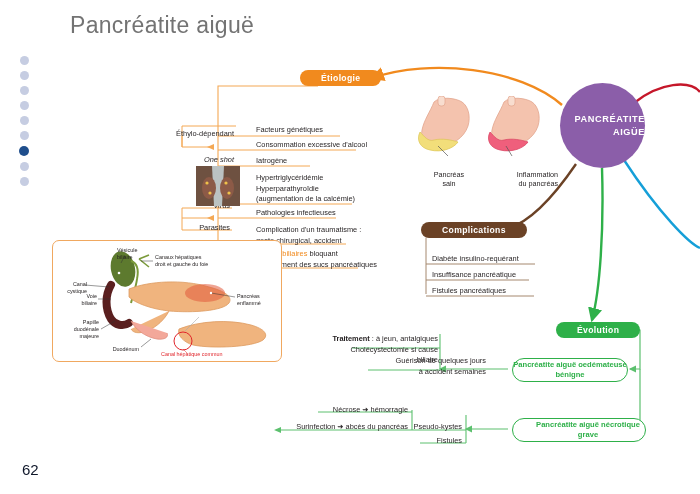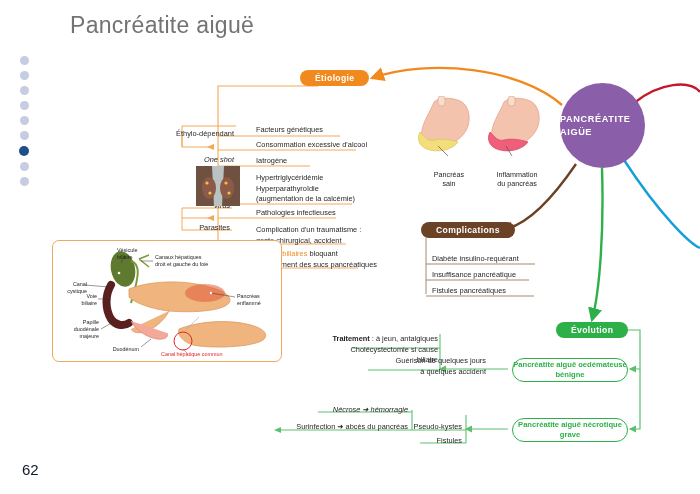--- a/index.html
+++ b/index.html
@@ -33,52 +33,52 @@
   
   #page-number{position:absolute;left:22px;bottom:16px;font-size:15px;color:#0f172a;}
 
   
   #connectors{position:absolute;left:0;top:0;width:700px;height:494px;}
 
   
   #central-node{
     position:absolute;left:560px;top:83px;width:85px;height:85px;
     border-radius:50%;background:#8b5ea9;
-    display:flex;align-items:center;justify-content:center;text-align:left;
+    display:flex;align-items:center;justify-content:center;text-align:right;
     color:#fff;font-size:9.2px;font-weight:bold;letter-spacing:.6px;line-height:1.35;
     z-index:4;
   }
 
   
   .pill{
     position:absolute;border-radius:11px;color:#fff;
     font-size:8.6px;font-weight:bold;letter-spacing:.35px;
     display:flex;align-items:center;justify-content:center;
-    height:16px;z-index:5;white-space:nowrap;padding:0 15px;
+    height:16px;z-index:5;white-space:nowrap;padding:0 21px;
   }
   #pill-etiologie{left:300px;top:70px;background:#f18a1e;}
   #pill-complications{left:421px;top:222px;background:#6b4226;}
   #pill-evolution{left:556px;top:322px;background:#2eb049;}
 
   
   .txt{position:absolute;font-size:7.4px;line-height:1.45;color:#231f20;z-index:3;}
   .txt.right{text-align:right;}
   .txt.ital{font-style:italic;margin-top:36px;}
   .accent-orange{color:#f18a1e;}
   .b{font-weight:bold;}
 
   
   .ev-box{
     position:absolute;border:1.4px solid #2eb049;border-radius:12px;
     color:#2eb049;font-weight:bold;font-size:7.6px;line-height:1.3;
     display:flex;align-items:center;justify-content:center;text-align:center;
     z-index:5;background:#fff;
   }
   #ev-box-benign{left:512px;top:358px;width:114px;height:22px;}
-  #ev-box-severe{left:512px;top:418px;width:114px;height:22px;}
+  #ev-box-severe{left:512px;top:418px;width:114px;height:22px;padding-left:18px;}
 
   
   #anatomy-card{
     position:absolute;left:52px;top:240px;width:228px;height:120px;
     border:1px solid #f0a860;border-radius:7px;background:#fff;z-index:6;
   }
   #anatomy-card .alabel{position:absolute;font-size:5.4px;line-height:1.25;color:#231f20;}
   #anatomy-card .alabel.r{text-align:right;}
   #anatomy-card .ared{color:#e0252b;font-size:5.4px;}
 
@@ -199,21 +199,21 @@
     <path d="M88,6 C84,16 78,24 76,34 C74,44 80,50 92,50 C106,50 118,42 122,30 C125,20 122,10 116,6 C110,2 94,0 88,6 Z" fill="#f4c3ae" stroke="#e2a58d" stroke-width="0.8"></path>
     <rect x="92" y="0" width="7" height="10" rx="3" fill="#f8ddcf" stroke="#e2a58d" stroke-width="0.7"></rect>
     <path d="M74,36 C70,44 74,52 84,54 C96,57 108,52 112,46 C106,44 96,42 88,44 C82,46 78,40 74,36 Z" fill="#ef5f7c" stroke="#d93f5e" stroke-width="0.7"></path>
     <line x1="32" y1="60" x2="22" y2="50" stroke="#555" stroke-width="0.7"></line>
     <line x1="96" y1="60" x2="90" y2="50" stroke="#555" stroke-width="0.7"></line>
   </svg>
   <div class="organ-cap" style="left:416px;top:170px;width:66px;">
     <span>Pancréas</span><br>
     <span>sain</span>
   </div>
-  <div class="organ-cap" style="left:476px;top:170px;width:82px;">
+  <div class="organ-cap" style="left:476px;top:170px;width:82px;text-align:right;">
     <span>Inflammation</span><br>
     <span>du pancréas</span>
   </div>
 
   <div class="pill" id="pill-etiologie">
     <span>Étiologie</span>
   </div>
 
   <div class="txt right ital" style="left:152px;top:119px;width:82px;">
     <span>One shot</span>
@@ -290,23 +290,23 @@
   <div class="ev-box" id="ev-box-severe">
     <span>Pancréatite aiguë nécrotique grave</span>
   </div>
 
   <div class="txt right" style="left:330px;top:334px;width:108px;">
     <span class="b">Traitement</span><span> : à jeun, antalgiques</span><br>
     <span>Cholécystectomie si cause biliaire</span>
   </div>
   <div class="txt right" style="left:340px;top:356px;width:98px;margin-left:48px;">
     <span>Guérison de quelques jours</span><br>
-    <span>à quelques accident</span>
-  </div>
-  <div class="txt right" style="left:300px;top:405px;width:108px;font-style:italic;">
+    <span>à accident semaines</span>
+  </div>
+  <div class="txt right" style="left:300px;top:405px;width:108px;">
     <span>Nécrose ➜ hémorragie</span>
   </div>
   <div class="txt right" style="left:270px;top:422px;width:138px;">
     <span>Surinfection ➜ abcès du pancréas</span>
   </div>
   <div class="txt right" style="left:410px;top:422px;width:52px;">
     <span>Pseudo-kystes</span>
   </div>
   <div class="txt right" style="left:420px;top:436px;width:42px;">
     <span>Fistules</span>

